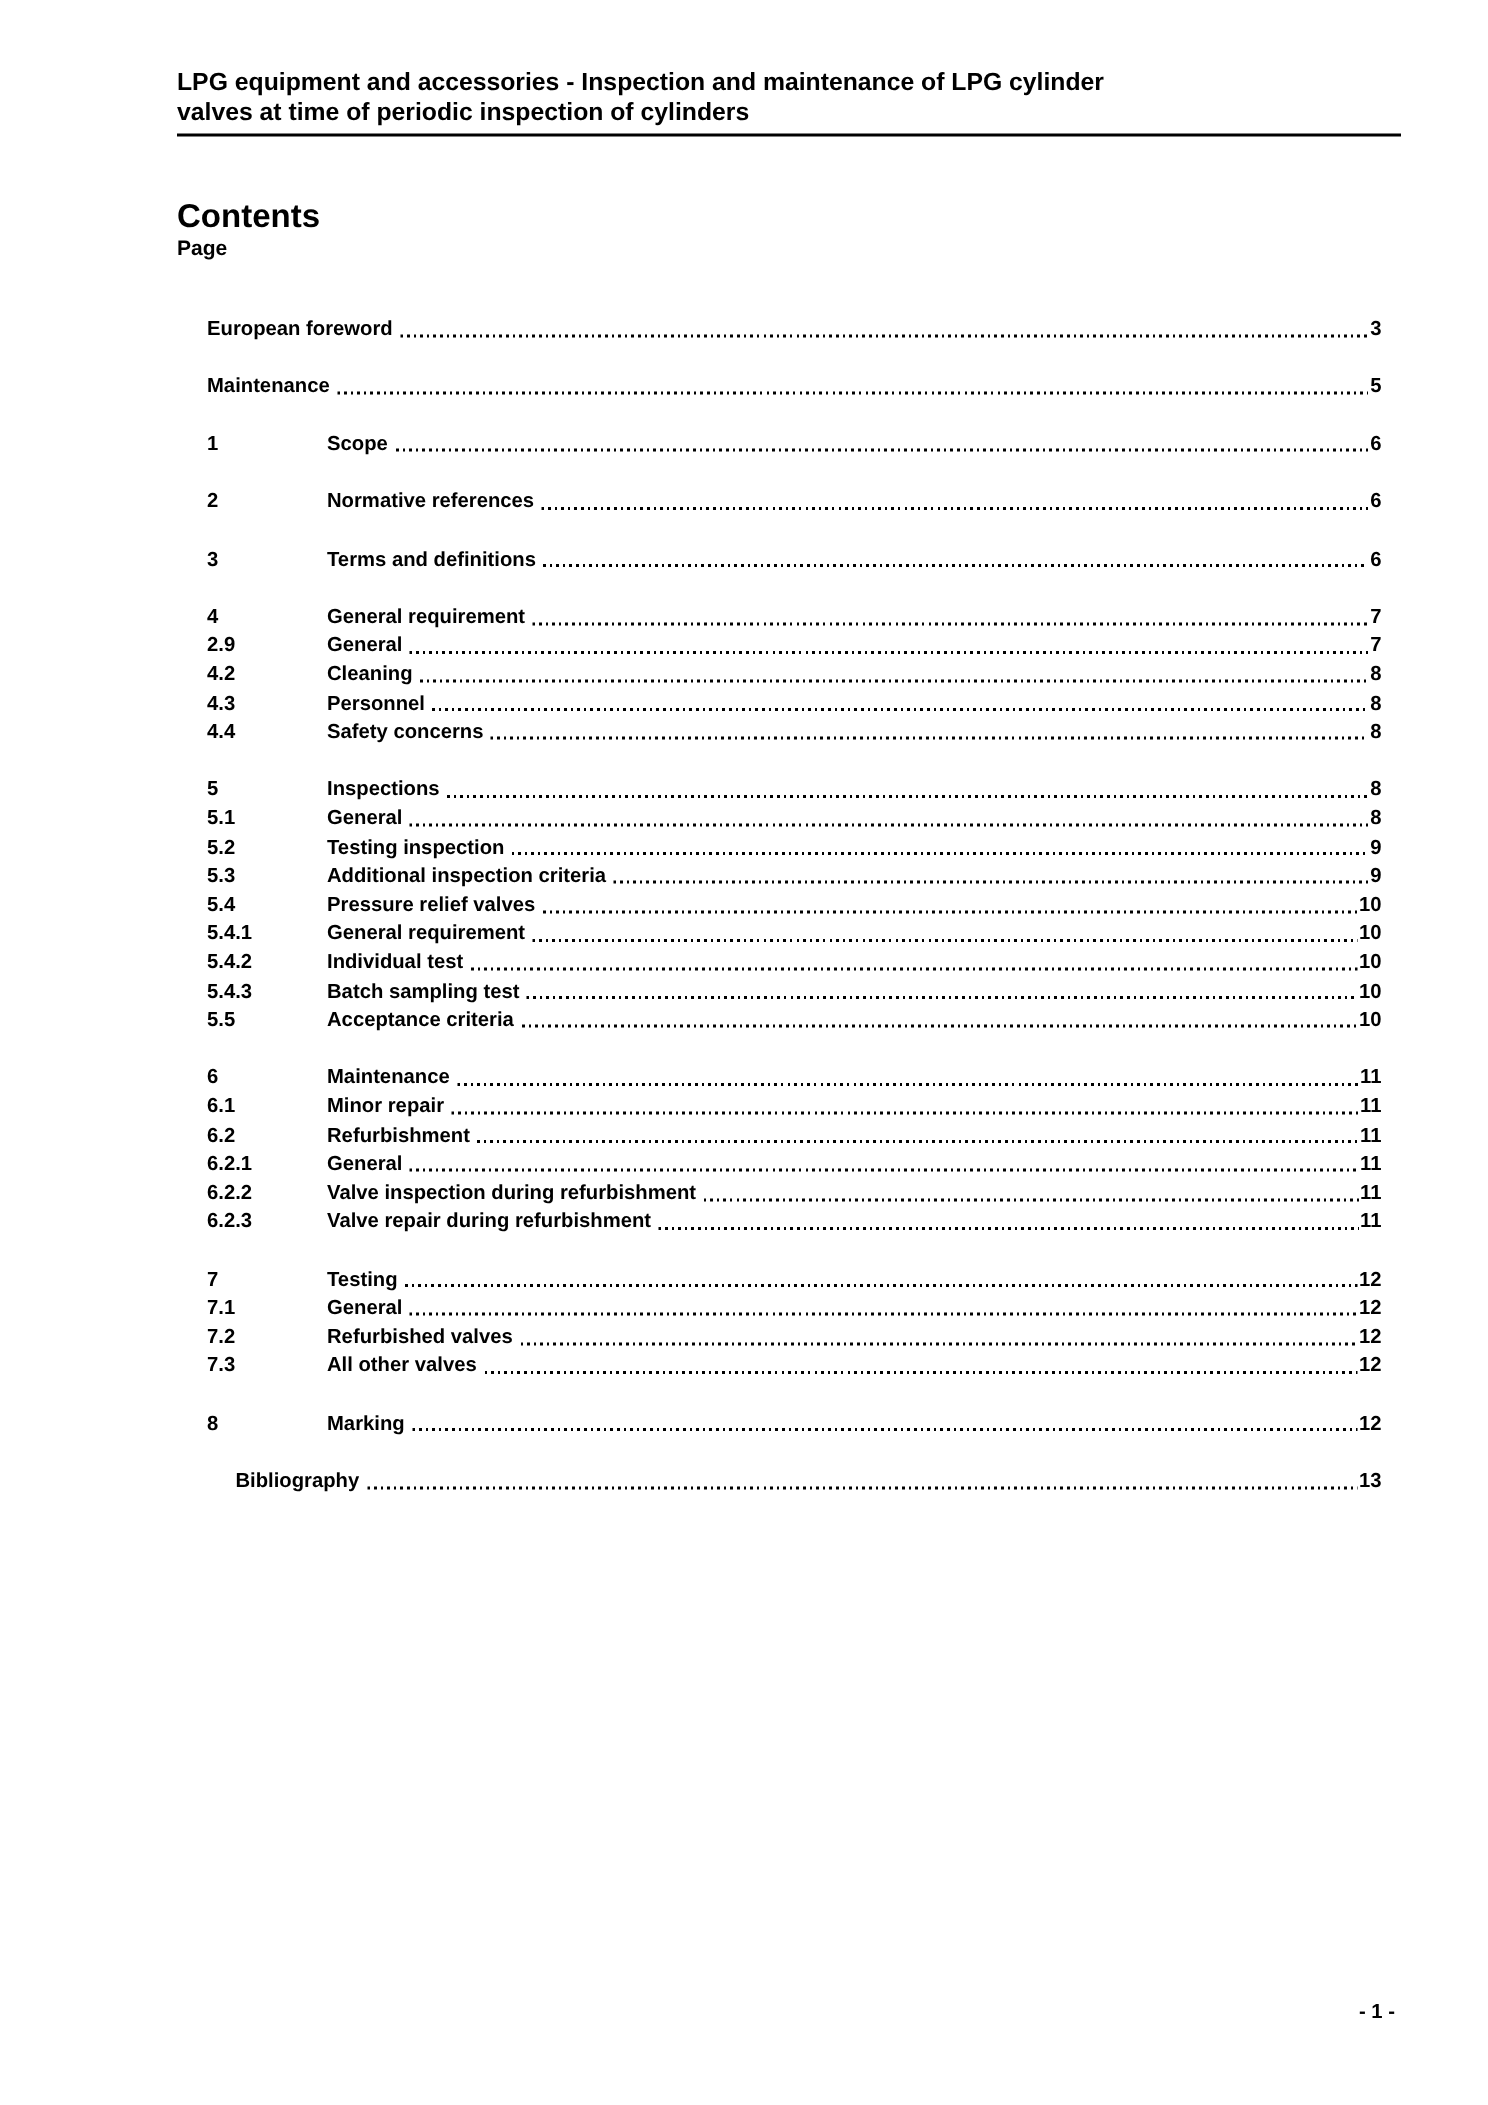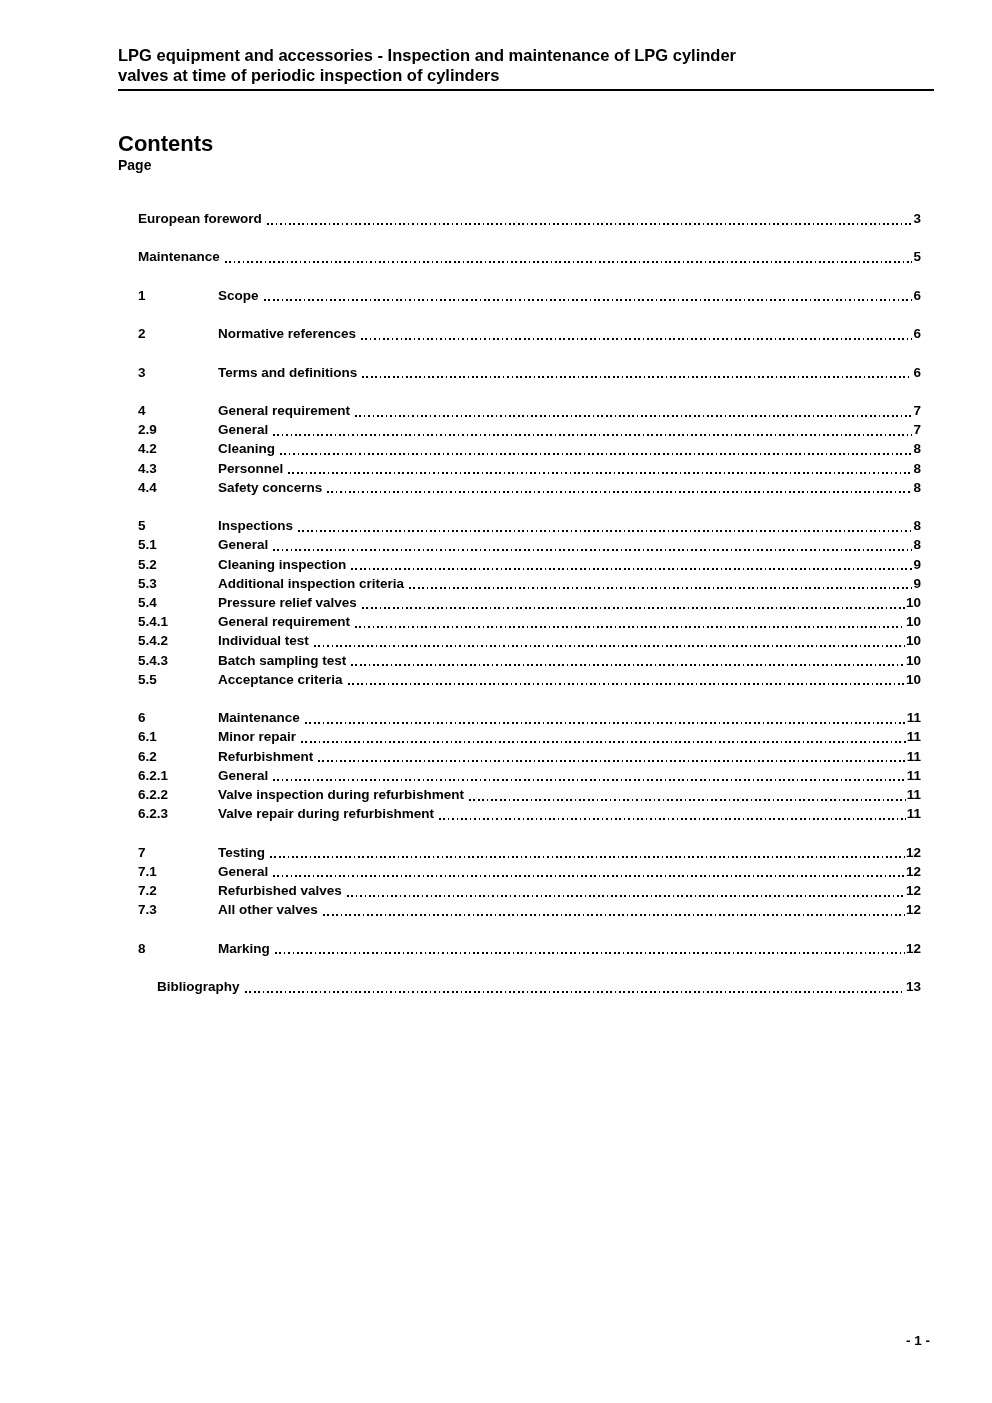--- a/index.html
+++ b/index.html
@@ -160,21 +160,21 @@
             <span class="toc-page">8</span>
           </div>
           <div class="toc-row">
             <span class="toc-num">5.1</span>
             <span class="toc-label">General</span>
             <span class="toc-dots"></span>
             <span class="toc-page">8</span>
           </div>
           <div class="toc-row">
             <span class="toc-num">5.2</span>
-            <span class="toc-label">Cleaning inspection</span>
+            <span class="toc-label">Testing inspection</span>
             <span class="toc-dots"></span>
             <span class="toc-page">9</span>
           </div>
           <div class="toc-row">
             <span class="toc-num">5.3</span>
             <span class="toc-label">Additional inspection criteria</span>
             <span class="toc-dots"></span>
             <span class="toc-page">9</span>
           </div>
           <div class="toc-row">

